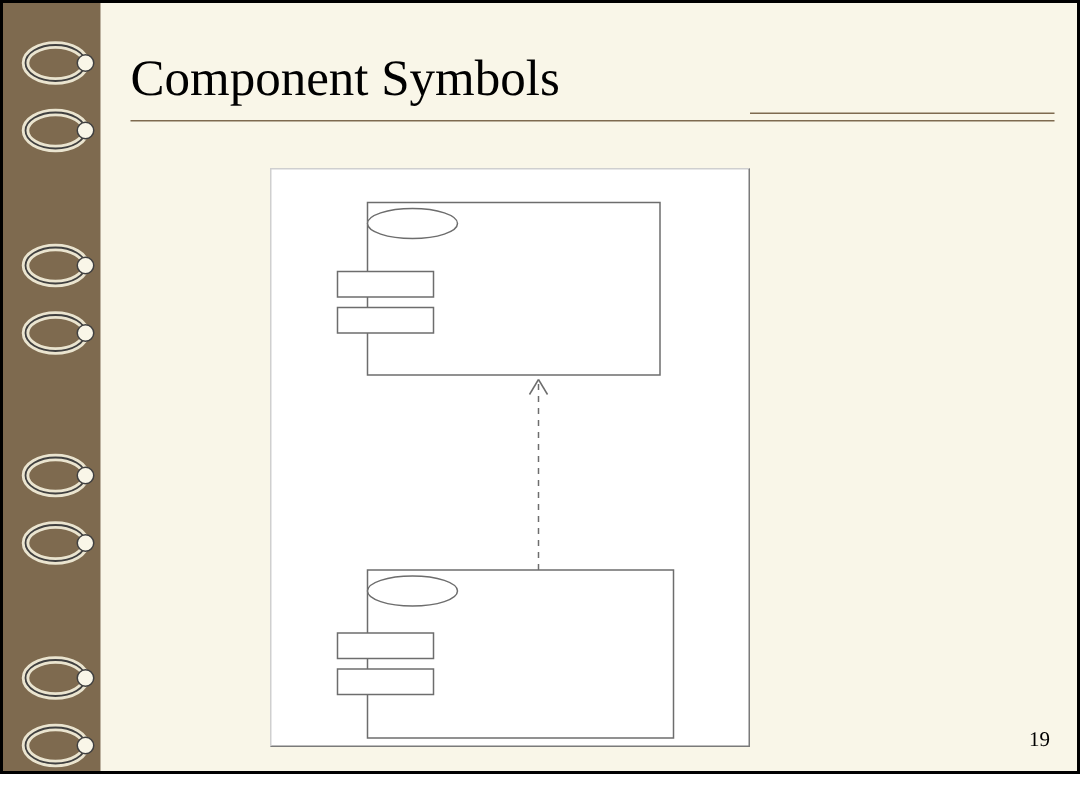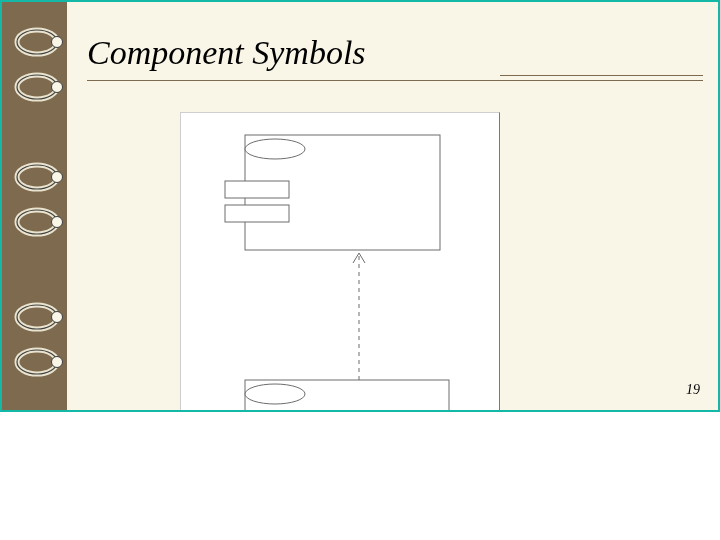--- a/index.html
+++ b/index.html
@@ -1,16 +1,16 @@
 <!DOCTYPE html>
 <html><head>
 <meta charset="utf-8">
 <style>
   html,body{margin:0;padding:0;width:720px;height:540px;background:#ffffff;font-family:"Times New Roman",Times,serif;}
-  .frame{position:relative;width:720px;height:412px;border:2px solid #14b8a6;box-sizing:border-box;overflow:hidden;font-style:italic;}
+  .frame{position:relative;width:720px;height:516px;border:2px solid #000000;box-sizing:border-box;overflow:hidden;}
   .binder-strip{position:absolute;left:0;top:0;width:65px;height:536px;background:#7e6a4f;}
   .paper{position:absolute;left:65px;top:0;right:0;bottom:0;background:#f9f6e8;}
   .ring{position:absolute;left:3px;width:60px;height:40px;}
   .diagram-img{position:absolute;left:178px;top:110px;width:318px;height:384px;background:#ffffff;border-top:1px solid #cfcfcf;border-left:1px solid #cfcfcf;border-right:1px solid #7a7a7a;border-bottom:1px solid #7a7a7a;}
   .title{position:absolute;left:85px;top:32px;font-size:34px;color:#000;}
   .rule{position:absolute;left:85px;right:15px;top:78px;height:1px;background:#7e6a4f;}
   .rule.short{left:498px;top:73px;height:1px;}
   .pagenum{position:absolute;right:18px;bottom:12px;font-size:14px;color:#000;}
 </style>
 </head>

